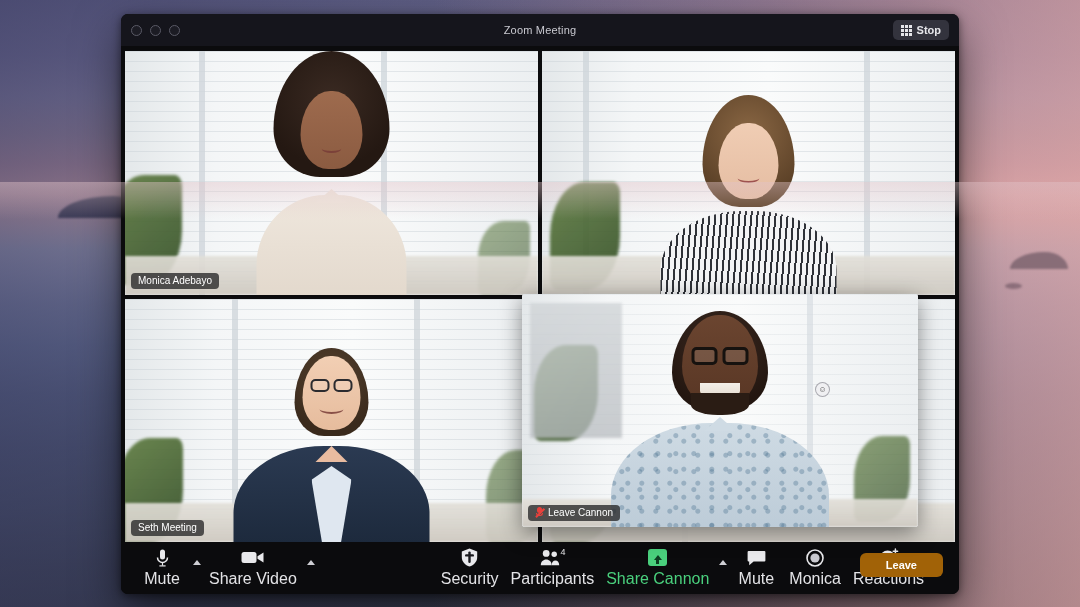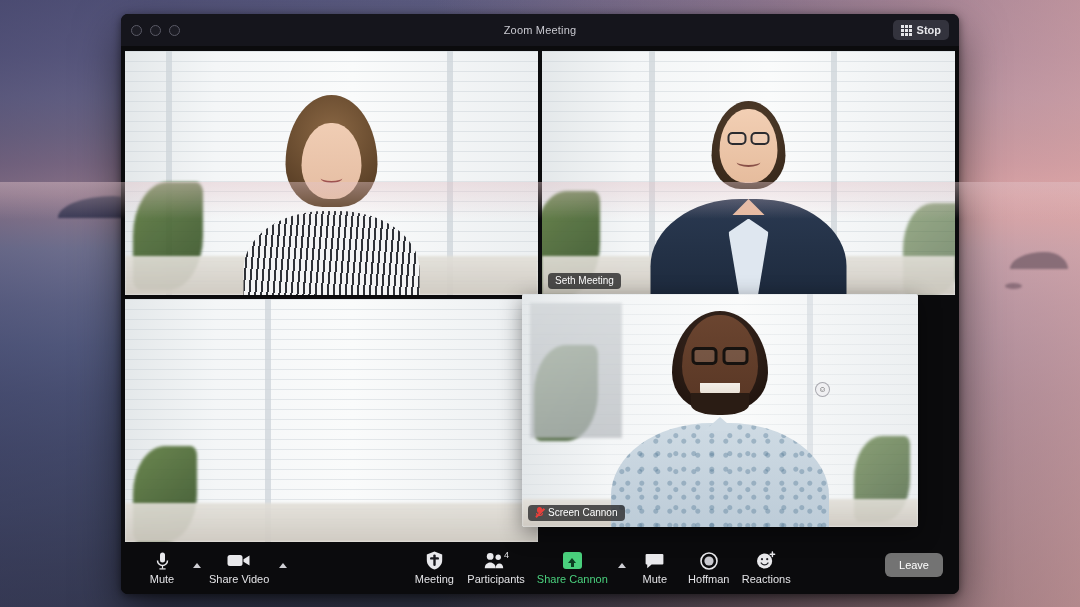--- a/index.html
+++ b/index.html
@@ -348,21 +348,21 @@
   .tb-item .ico {
     height: 19px;
     display: flex;
     align-items: center;
     justify-content: center;
     margin-bottom: 3px;
     position: relative;
   }
   .tb-item .lbl {
     color: #e3e3e6;
-    font-size: 11px;
+    font-size: 16px;
     white-space: nowrap;
   }
   .tb-item.accent .lbl { color: #4ad07d; }
   .caret {
     width: 0; height: 0;
     border-left: 4px solid transparent;
     border-right: 4px solid transparent;
     border-bottom: 5px solid #cfcfd4;
     margin: 0 2px 0 4px;
     align-self: flex-start;
@@ -372,25 +372,25 @@
   #spacer-left { width: 118px; }
   .badge-count {
     color: #e3e3e6;
     font-size: 9px;
     position: absolute;
     left: 20px; top: -1px;
   }
   #leave-button {
     position: absolute;
     right: 16px; top: 11px;
-    background: #737373;
+    background: #a16207;
     color: #fff;
     font-size: 11px;
-    font-weight: normal;
-    padding: 6px 14px;
+    font-weight: bold;
+    padding: 6px 26px;
     border-radius: 6px;
     cursor: pointer;
   }
   .share-square {
     width: 19px; height: 17px;
     background: #4ad07d;
     border-radius: 3px;
     display: flex; align-items: center; justify-content: center;
   }
   .up-arrow {
@@ -437,20 +437,44 @@
             <i></i>
             <i></i>
         </span>
         <span class="label">Stop</span>
       </div>
     </div>
 
     <div id="stage">
       <div id="tile-grid">
 
+        <div class="tile">
+          <div class="video-bg">
+            <div class="blinds"></div>
+            <div class="window-mullion" style="left:18%;"></div>
+            <div class="window-mullion" style="left:62%;"></div>
+            <div class="plant" style="left:-4%; bottom:4%; width:74px; height:110px;"></div>
+            <div class="plant" style="right:2%; bottom:0; width:52px; height:74px; opacity:.55;"></div>
+            <div class="desk"></div>
+
+            <div class="person" style="width:100%; height:100%;">
+              <div class="p-body" style="width:150px; height:100px; bottom:0;
+                   background:linear-gradient(to bottom,#efe7dd,#e3d9cd);"></div>
+              <div class="p-collar" style="bottom:92px; border-bottom:14px solid #efe7dd;"></div>
+              <div class="p-hair" style="bottom:118px; width:116px; height:126px;
+                   background:radial-gradient(circle at 50% 38%, #3a2a22 0%, #241812 70%);"></div>
+              <div class="p-head" style="bottom:126px; width:62px; height:78px;
+                   background:linear-gradient(to bottom,#9e6b4e,#8b5b41);"></div>
+              <div class="p-smile" style="bottom:142px; width:20px; height:9px;"></div>
+            </div>
+          </div>
+          <div class="name-label">
+            <span>Monica Adebayo</span>
+          </div>
+        </div>
 
         <div class="tile">
           <div class="video-bg">
             <div class="blinds"></div>
             <div class="window-mullion" style="left:10%;"></div>
             <div class="window-mullion" style="left:78%;"></div>
             <div class="plant" style="left:2%; bottom:2%; width:70px; height:108px;"></div>
             <div class="desk"></div>
             <div class="person" style="width:100%; height:100%;">
               <div class="p-shirt-stripes" style="width:176px; height:84px; bottom:0;"></div>
@@ -538,21 +562,21 @@
                  background:#2a1c14;"></div>
           </div>
         </div>
         <div class="reaction-bubble">☺</div>
         <div class="name-label">
           <span class="mic-muted">
             <span class="cap"></span>
               <span class="base"></span>
               <span class="slash"></span>
           </span>
-          <span>Screen Cannon</span>
+          <span>Leave Cannon</span>
         </div>
       </div>
     </div>
 
     <div id="toolbar">
 
       <div class="tb-group">
         <div class="tb-item">
           <span class="ico">
             <svg width="13" height="18" viewBox="0 0 13 18">
@@ -582,21 +606,21 @@
 
       <div class="tb-group">
         <div class="tb-item">
           <span class="ico">
             <svg width="17" height="19" viewBox="0 0 17 19">
               <path d="M8.5 0.6 L16.2 3.4 V9 c0 5-3.4 8.1-7.7 9.5C4.2 17.1 0.8 14 0.8 9 V3.4 Z" fill="#e9e9ec"></path>
               <path d="M8.5 4.6 V13.8" stroke="#1a1a1f" stroke-width="2.4" stroke-linecap="round"></path>
               <path d="M5.2 7.4 H11.8" stroke="#1a1a1f" stroke-width="2.4" stroke-linecap="round"></path>
             </svg>
           </span>
-          <span class="lbl">Meeting</span>
+          <span class="lbl">Security</span>
         </div>
 
         <div class="tb-item">
           <span class="ico">
             <svg width="24" height="17" viewBox="0 0 24 17">
               <circle cx="6.2" cy="4.4" r="3.4" fill="#e9e9ec"></circle>
               <circle cx="14.2" cy="5.2" r="2.7" fill="#e9e9ec"></circle>
               <path d="M0.8 16.2 c0-3.4 2.4-5.6 5.4-5.6 s5.4 2.2 5.4 5.6 Z" fill="#e9e9ec"></path>
               <path d="M11.6 16.2 c0-2.8 1.6-4.6 3.8-4.6 s3.8 1.8 3.8 4.6 Z" fill="#e9e9ec"></path>
             </svg>
@@ -624,21 +648,21 @@
           <span class="lbl">Mute</span>
         </div>
 
         <div class="tb-item">
           <span class="ico">
             <svg width="18" height="18" viewBox="0 0 18 18">
               <circle cx="9" cy="9" r="8" fill="none" stroke="#e9e9ec" stroke-width="1.6"></circle>
               <circle cx="9" cy="9" r="4.6" fill="#c9c9cf"></circle>
             </svg>
           </span>
-          <span class="lbl">Hoffman</span>
+          <span class="lbl">Monica</span>
         </div>
 
         <div class="tb-item">
           <span class="ico">
             <svg width="20" height="19" viewBox="0 0 20 19">
               <circle cx="8.6" cy="10" r="7.6" fill="#e9e9ec"></circle>
               <circle cx="6" cy="8.2" r="1.1" fill="#26262b"></circle>
               <circle cx="11.2" cy="8.2" r="1.1" fill="#26262b"></circle>
               <path d="M5.2 12 a4 4 0 0 0 6.8 0" fill="none" stroke="#26262b" stroke-width="1.4" stroke-linecap="round"></path>
               <path d="M16.4 1 v4.4 M14.2 3.2 h4.4" stroke="#e9e9ec" stroke-width="1.5" stroke-linecap="round"></path>

